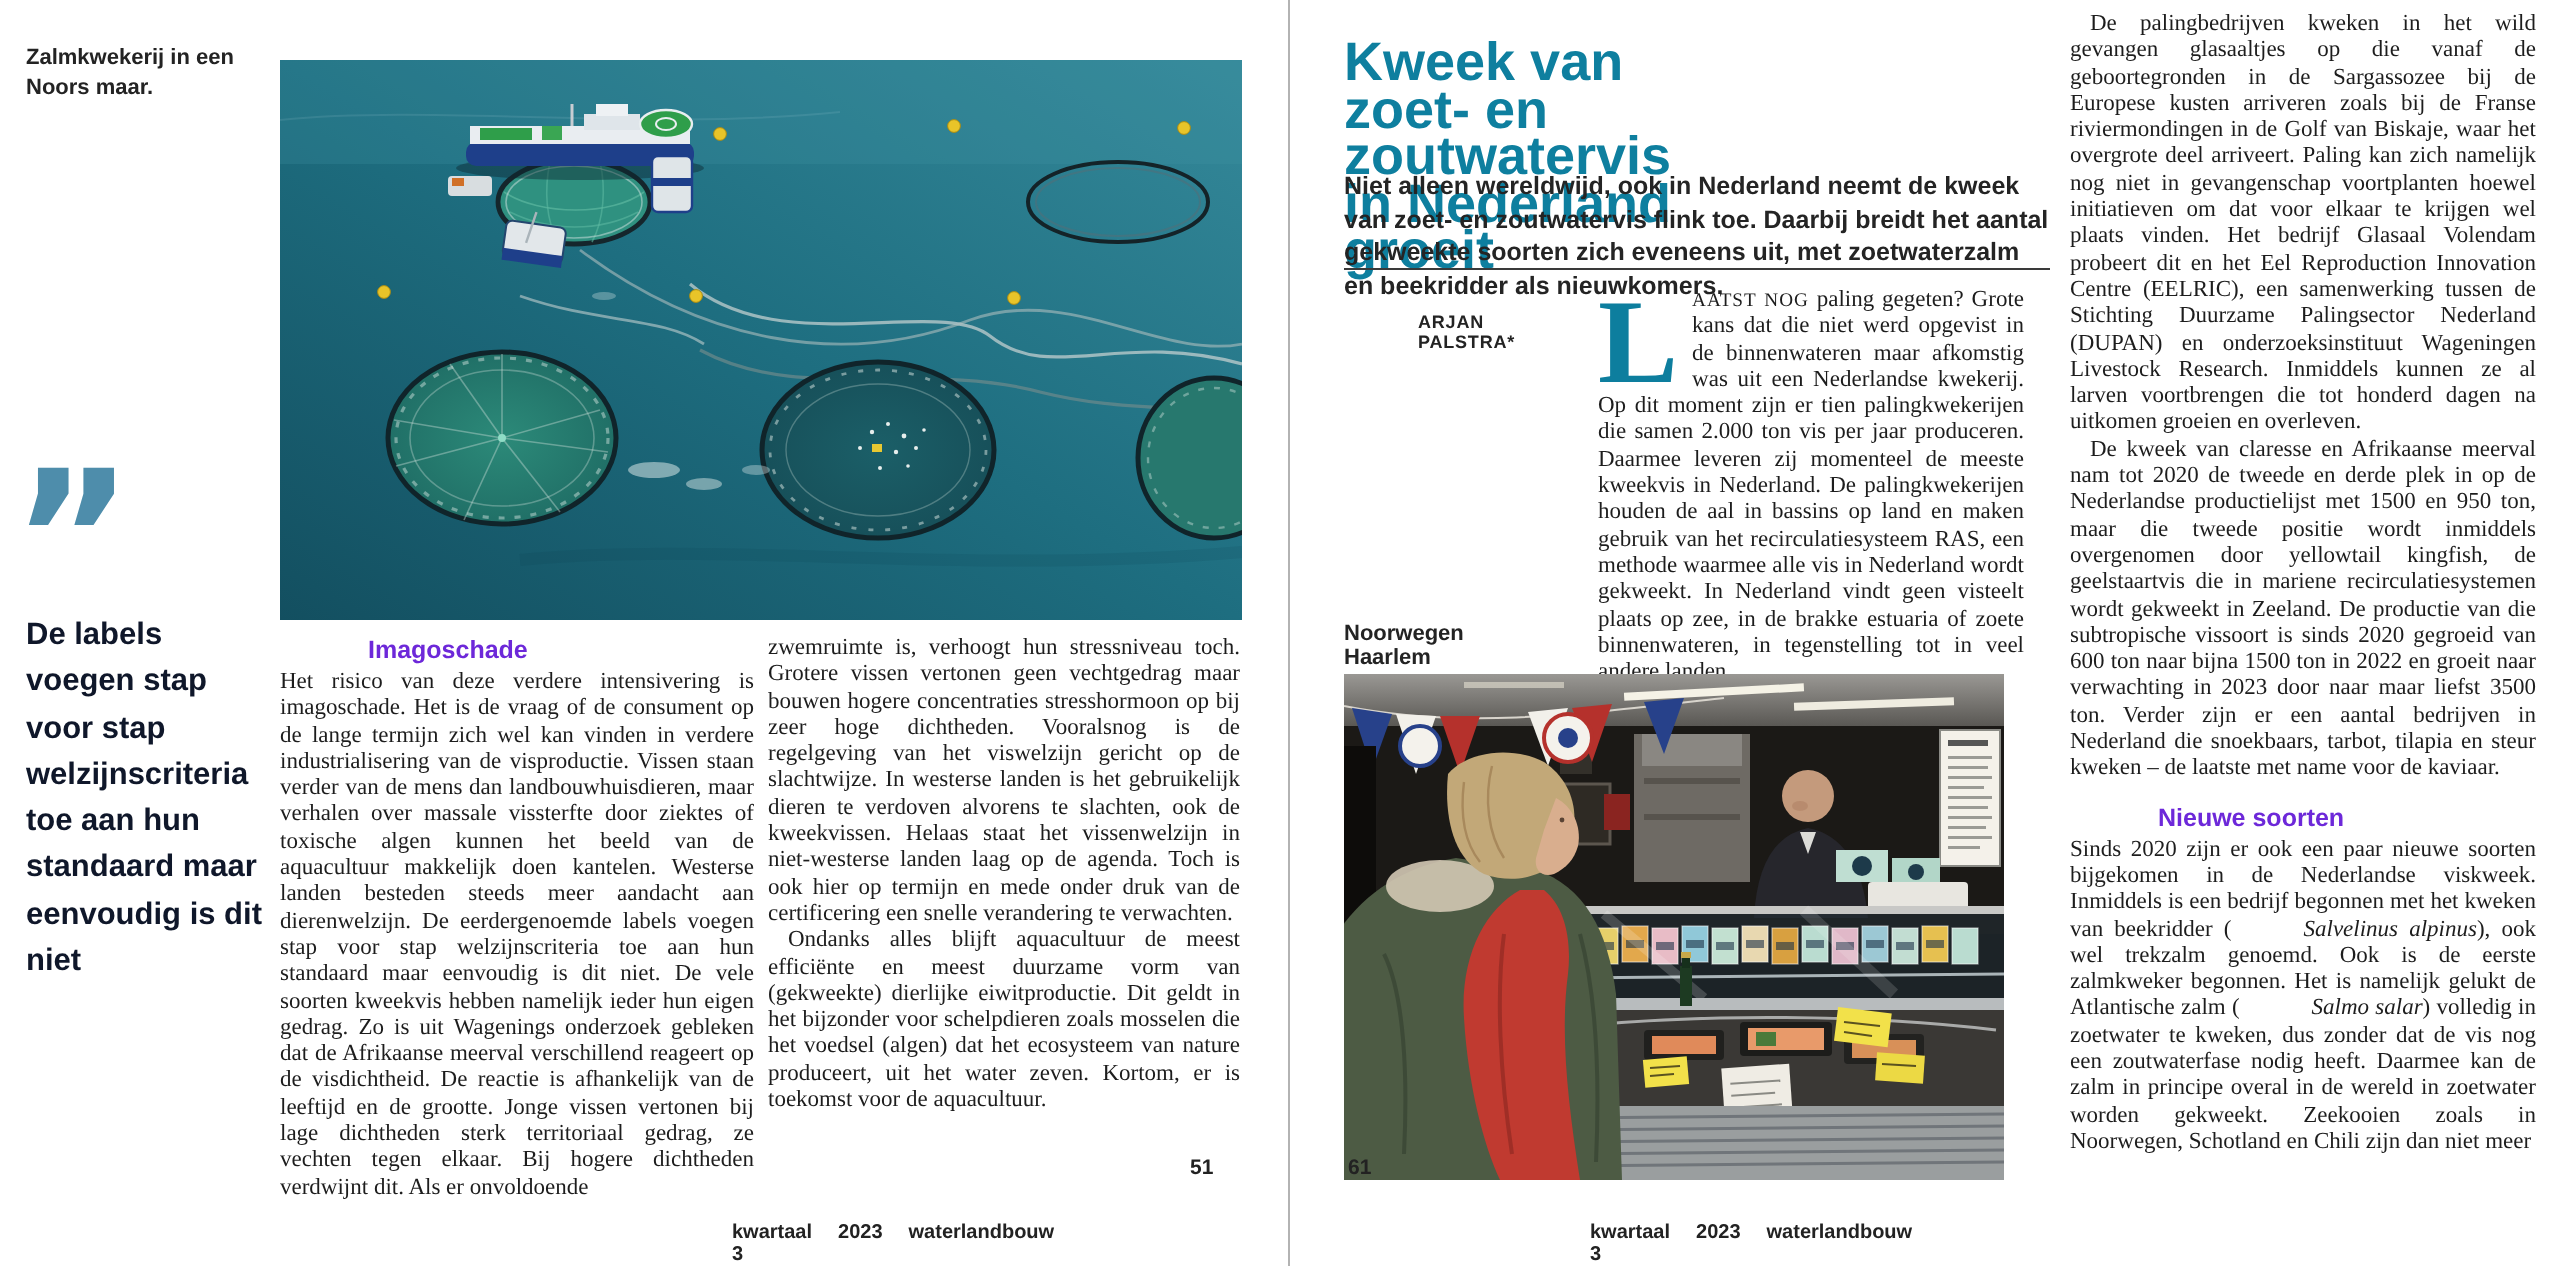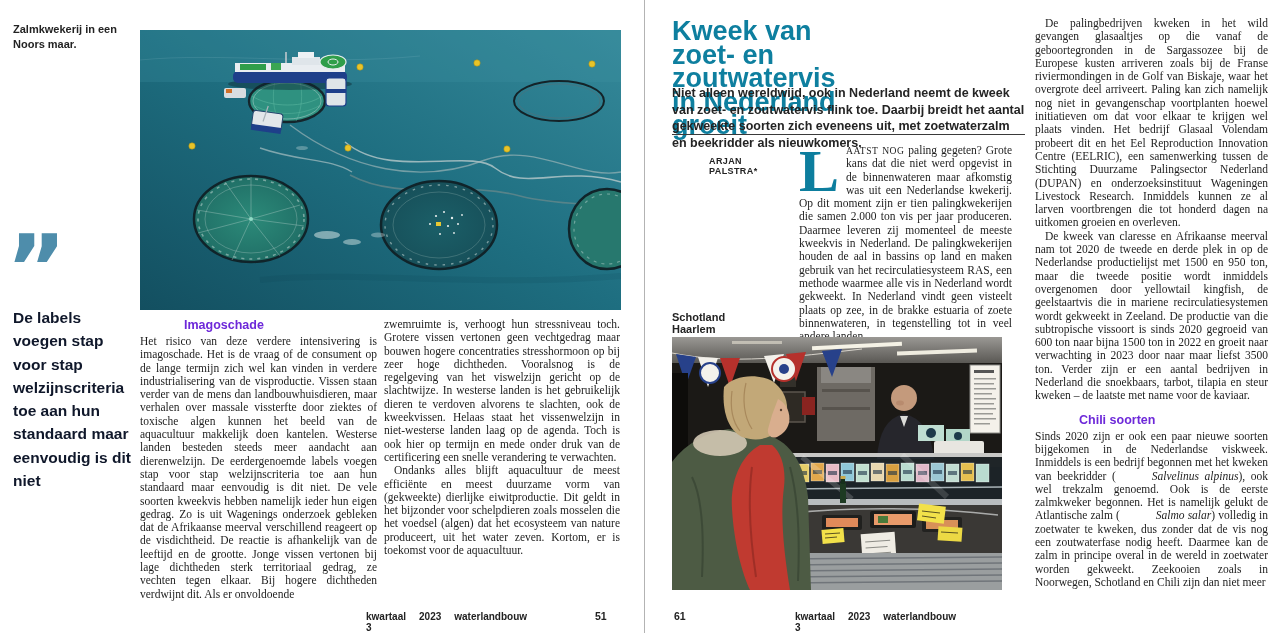--- a/index.html
+++ b/index.html
@@ -21,40 +21,40 @@
   .col-1{left:140px;}
   .col-2{left:384px;width:236px;}
   .col-heading{margin:0 0 3px 0;font-size:12.5px;font-weight:bold;color:#6d28d9;padding-left:44px;}
   p.body{margin:0;font-family:"Liberation Serif",serif;font-size:11.5px;line-height:13.3px;
         text-align:justify;color:#1d1d1d;hyphens:auto;-webkit-hyphens:auto;}
   p.body.indent{text-indent:10px;}
   .footer{position:absolute;top:611px;display:flex;gap:13px;
         font-size:10px;font-weight:bold;color:#222;}
   .footer-left{left:366px;}
   .footer-right{left:795px;}
-  .pagenum{position:absolute;top:610px;font-size:10.5px;font-weight:bold;color:#222;}
+  .pagenum{position:absolute;top:578px;font-size:10.5px;font-weight:bold;color:#222;}
   .pagenum-left{left:595px;}
   .pagenum-right{left:674px;}
 
   
   .title{position:absolute;left:672px;top:20px;margin:0;font-size:27px;line-height:23.5px;
         font-weight:bold;color:#0e7f9f;}
   .title .tl{display:block;}
   .intro{position:absolute;left:672px;top:85px;width:354px;margin:0;
         font-size:12.5px;line-height:16.5px;font-weight:bold;color:#242424;}
   .rule{position:absolute;left:672px;top:134px;width:353px;height:1px;background:#3a3a3a;}
   .author{position:absolute;left:672px;top:156px;font-size:9px;font-weight:bold;
         letter-spacing:.4px;color:#232323;margin-left:37px;}
   .article-col{position:absolute;left:799px;top:144px;width:213px;}
   .dropcap{float:left;font-family:"Liberation Serif",serif;font-weight:bold;font-size:60px;
         line-height:49px;color:#0d7e9e;margin:3px 7px 0 0;}
   .leadcaps{font-size:9.6px;letter-spacing:.5px;}
   .caption-viskraam{position:absolute;left:672px;top:311px;font-size:11px;font-weight:bold;color:#232323;}
   .stall-photo{position:absolute;left:672px;top:337px;width:330px;height:253px;margin:0;overflow:hidden;}
-  .col-right{position:absolute;left:1035px;top:17px;width:233px;}
+  .col-right{position:absolute;left:1035px;top:6px;width:233px;}
   .col-right .col-heading{margin-top:10px;}
   .sp-italic{font-style:italic;padding-left:36px;}
 </style>
 </head>
 <body>
 
 <div class="spread">
 
   <section class="page">
 
@@ -211,21 +211,21 @@
     <p class="intro">Niet alleen wereldwijd, ook in Nederland neemt de kweek van zoet- en zoutwatervis flink toe. Daarbij breidt het aantal gekweekte soorten zich eveneens uit, met zoetwaterzalm en beekridder als nieuwkomers.</p>
 
     <div class="rule"></div>
 
     <div class="author">ARJAN PALSTRA*</div>
 
     <div class="article-col">
       <p class="body" lang="nl"><span class="dropcap">L</span><span class="leadcaps">AATST NOG</span><span> paling gegeten? Grote kans dat die niet werd opgevist in de binnenwateren maar afkomstig was uit een Nederlandse kwekerij. Op dit moment zijn er tien palingkwekerijen die samen 2.000 ton vis per jaar produceren. Daarmee leveren zij momenteel de meeste kweekvis in Nederland. De palingkwekerijen houden de aal in bassins op land en maken gebruik van het recirculatiesysteem RAS, een methode waarmee alle vis in Nederland wordt gekweekt. In Nederland vindt geen visteelt plaats op zee, in de brakke estuaria of zoete binnenwateren, in tegenstelling tot in veel andere landen.</span></p>
     </div>
 
-    <div class="caption-viskraam">Schotland Haarlem</div>
+    <div class="caption-viskraam">Noorwegen Haarlem</div>
 
     <figure class="stall-photo">
       <svg width="330" height="253" viewBox="0 0 330 253">
         <defs>
           <linearGradient id="ceil" x1="0" y1="0" x2="0" y2="1">
             <stop offset="0" stop-color="#9a9894"></stop>
               <stop offset="1" stop-color="#55534f"></stop>
           </linearGradient>
         </defs>
         <rect width="330" height="253" fill="#161412"></rect>
@@ -383,21 +383,21 @@
           <path d="M74,46 C70,62 72,80 80,92" stroke="#a8895c" stroke-width="1.2" fill="none"></path>
           <path d="M106,62 C114,66 119,76 117,86 C115,93 111,97 105,100 C99,102 95,98 96,92 L100,78 Z" fill="#d9ae8e"></path>
           <circle cx="109" cy="73" r="1.2" fill="#5a4334"></circle>
         </g>
       </svg>
     </figure>
 
     <div class="col-right">
       <p class="body indent" lang="nl">De palingbedrijven kweken in het wild gevangen glasaaltjes op die vanaf de geboortegronden in de Sargassozee bij de Europese kusten arriveren zoals bij de Franse riviermondingen in de Golf van Biskaje, waar het overgrote deel arriveert. Paling kan zich namelijk nog niet in gevangenschap voortplanten hoewel initiatieven om dat voor elkaar te krijgen wel plaats vinden. Het bedrijf Glasaal Volendam probeert dit en het Eel Reproduction Innovation Centre (EELRIC), een samenwerking tussen de Stichting Duurzame Palingsector Nederland (DUPAN) en onderzoeksinstituut Wageningen Livestock Research. Inmiddels kunnen ze al larven voortbrengen die tot honderd dagen na uitkomen groeien en overleven.</p>
       <p class="body indent" lang="nl">De kweek van claresse en Afrikaanse meerval nam tot 2020 de tweede en derde plek in op de Nederlandse productielijst met 1500 en 950 ton, maar die tweede positie wordt inmiddels overgenomen door yellowtail kingfish, de geelstaartvis die in mariene recirculatiesystemen wordt gekweekt in Zeeland. De productie van die subtropische vissoort is sinds 2020 gegroeid van 600 ton naar bijna 1500 ton in 2022 en groeit naar verwachting in 2023 door naar maar liefst 3500 ton. Verder zijn er een aantal bedrijven in Nederland die snoekbaars, tarbot, tilapia en steur kweken – de laatste met name voor de kaviaar.</p>
-      <h3 class="col-heading">Chili soorten</h3>
+      <h3 class="col-heading">Nieuwe soorten</h3>
       <p class="body" lang="nl"><span>Sinds 2020 zijn er ook een paar nieuwe soorten bijgekomen in de Nederlandse viskweek. Inmiddels is een bedrijf begonnen met het kweken van beekridder (</span><span class="sp-italic">Salvelinus alpinus</span><span>), ook wel trekzalm genoemd. Ook is de eerste zalmkweker begonnen. Het is namelijk gelukt de Atlantische zalm (</span><span class="sp-italic">Salmo salar</span><span>) volledig in zoetwater te kweken, dus zonder dat de vis nog een zoutwaterfase nodig heeft. Daarmee kan de zalm in principe overal in de wereld in zoetwater worden gekweekt. Zeekooien zoals in Noorwegen, Schotland en Chili zijn dan niet meer</span></p>
     </div>
 
     <div class="pagenum pagenum-right">61</div>
     <div class="footer footer-right">
       <span>kwartaal 3</span>
       <span>2023</span>
       <span>waterlandbouw</span>
     </div>
   </section>

